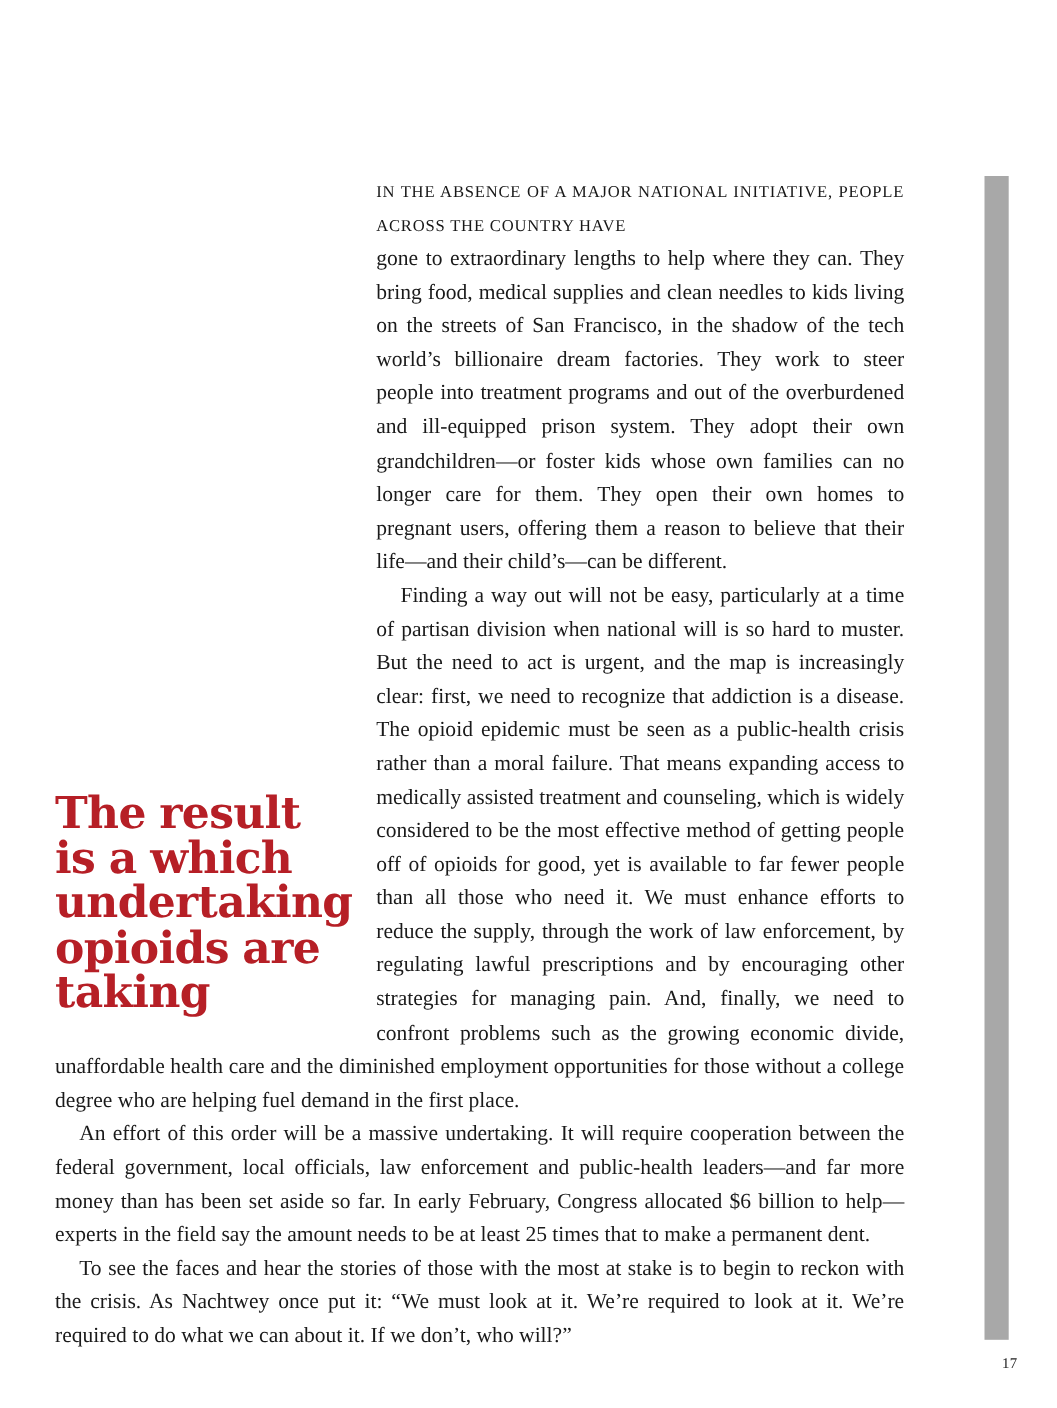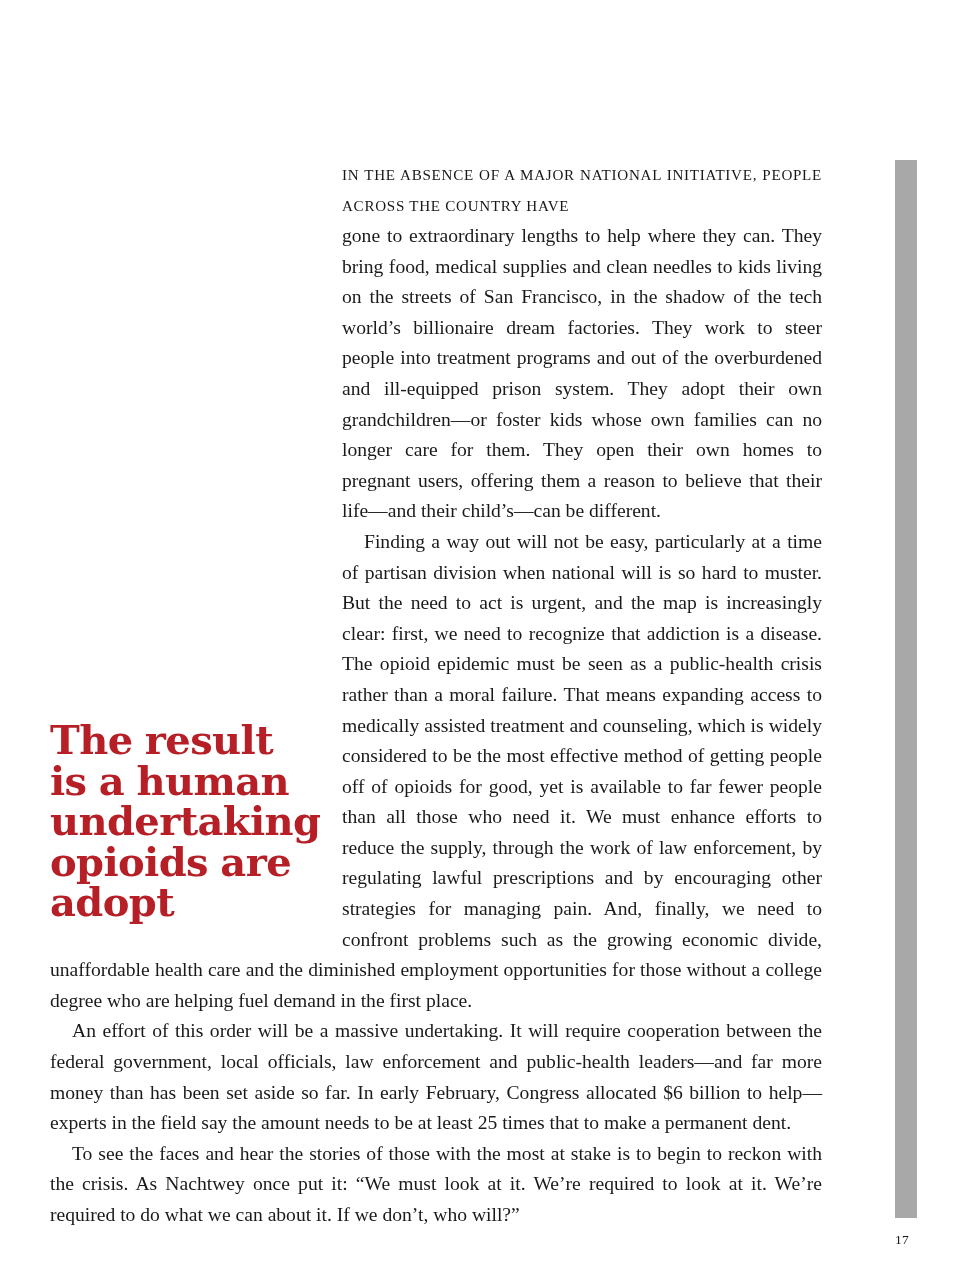--- a/index.html
+++ b/index.html
@@ -32,21 +32,21 @@
     height: 1058px;
     background: #a8a8a8;
   }
 
   
   #folio {
     position: absolute;
     left: 895px;
     top: 1232px;
     width: 30px;
-    text-align: left;
+    text-align: right;
     font-size: 13.5px;
     letter-spacing: 0.3px;
     color: #1a1a1a;
     font-family: "Liberation Serif", "DejaVu Serif", serif;
   }
 
   
   #column {
     position: absolute;
     left: 50px;
@@ -124,24 +124,24 @@
 <div id="page">
 
   <div id="margin-bar"></div>
 
   <div id="column">
 
     <div id="float-anchor"></div>
 
     <div id="pullquote">
       <span class="pq-line">The result</span>
-      <span class="pq-line">is a human</span>
+      <span class="pq-line">is a which</span>
       <span class="pq-line">undertaking</span>
       <span class="pq-line">opioids are</span>
-      <span class="pq-line">adopt</span>
+      <span class="pq-line">taking</span>
     </div>
 
     <p class="body"><span class="lead-caps">IN THE ABSENCE OF A MAJOR NATIONAL INITIATIVE, PEOPLE ACROSS THE COUNTRY HAVE</span><span>gone to extraordinary lengths to help where they can. They bring food, medical supplies and clean needles to kids living on the streets of San Francisco, in the shadow of the tech world’s billionaire dream factories. They work to steer people into treatment programs and out of the overburdened and ill-equipped prison system. They adopt their own grandchildren—or foster kids whose own families can no longer care for them. They open their own homes to pregnant users, offering them a reason to believe that their life—and their child’s—can be different.</span></p>
 
 
     <p class="body indent">Finding a way out will not be easy, particularly at a time of partisan division when national will is so hard to muster. But the need to act is urgent, and the map is increasingly clear: first, we need to recognize that addiction is a disease. The opioid epidemic must be seen as a public-health crisis rather than a moral failure. That means expanding access to medically assisted treatment and counseling, which is widely considered to be the most effective method of getting people off of opioids for good, yet is available to far fewer people than all those who need it. We must enhance efforts to reduce the supply, through the work of law enforcement, by regulating lawful prescriptions and by encouraging other strategies for managing pain. And, finally, we need to confront problems such as the growing economic divide, unaffordable health care and the diminished employment opportunities for those without a college degree who are helping fuel demand in the first place.</p>
 
     <p class="body indent">An effort of this order will be a massive undertaking. It will require cooperation between the federal government, local officials, law enforcement and public-health leaders—and far more money than has been set aside so far. In early February, Congress allocated $6 billion to help—experts in the field say the amount needs to be at least 25 times that to make a permanent dent.</p>
 
     <p class="body indent"><span>To see the faces and hear the stories of those with the most at stake is to begin to reckon with the crisis. As Nachtwey once put it: “We must look at it. We’re required to look at it. We’re required to do what we can about it. If we don’t, who will?”</span></p>

